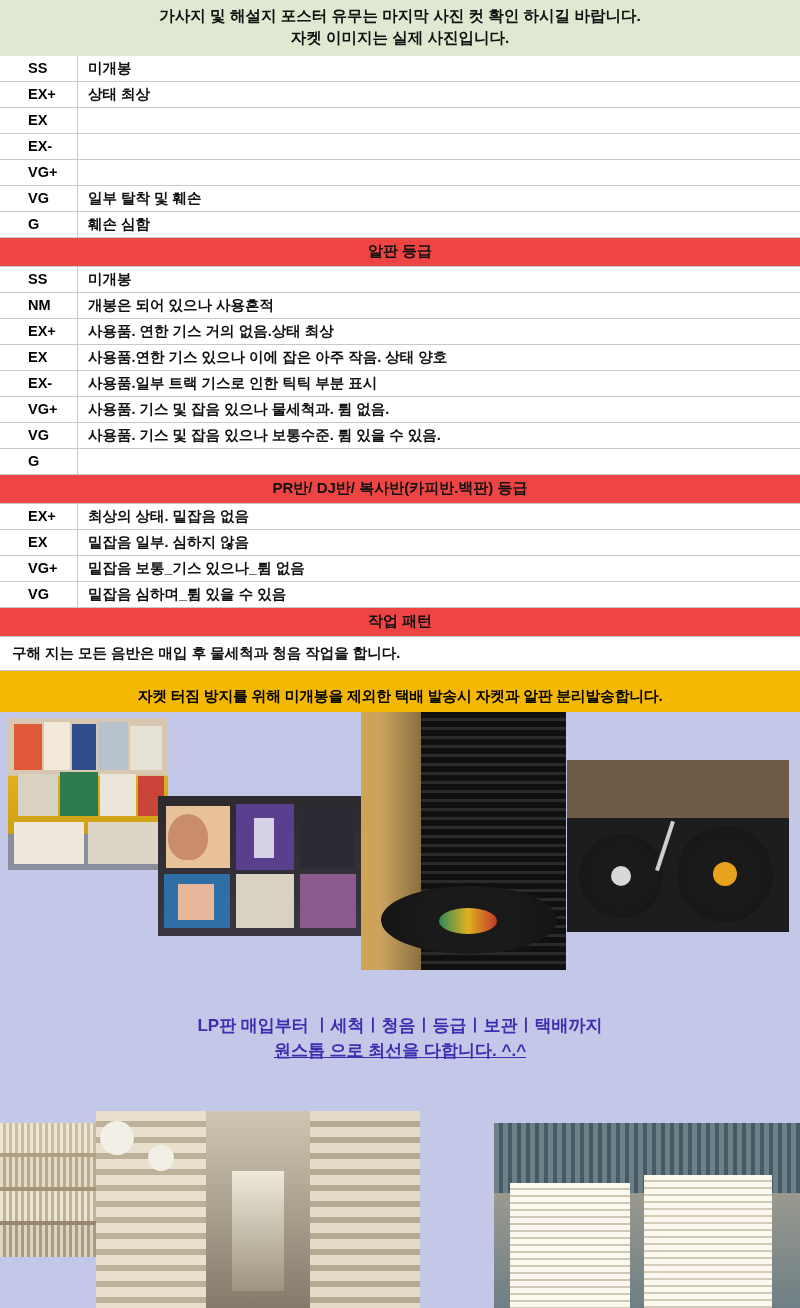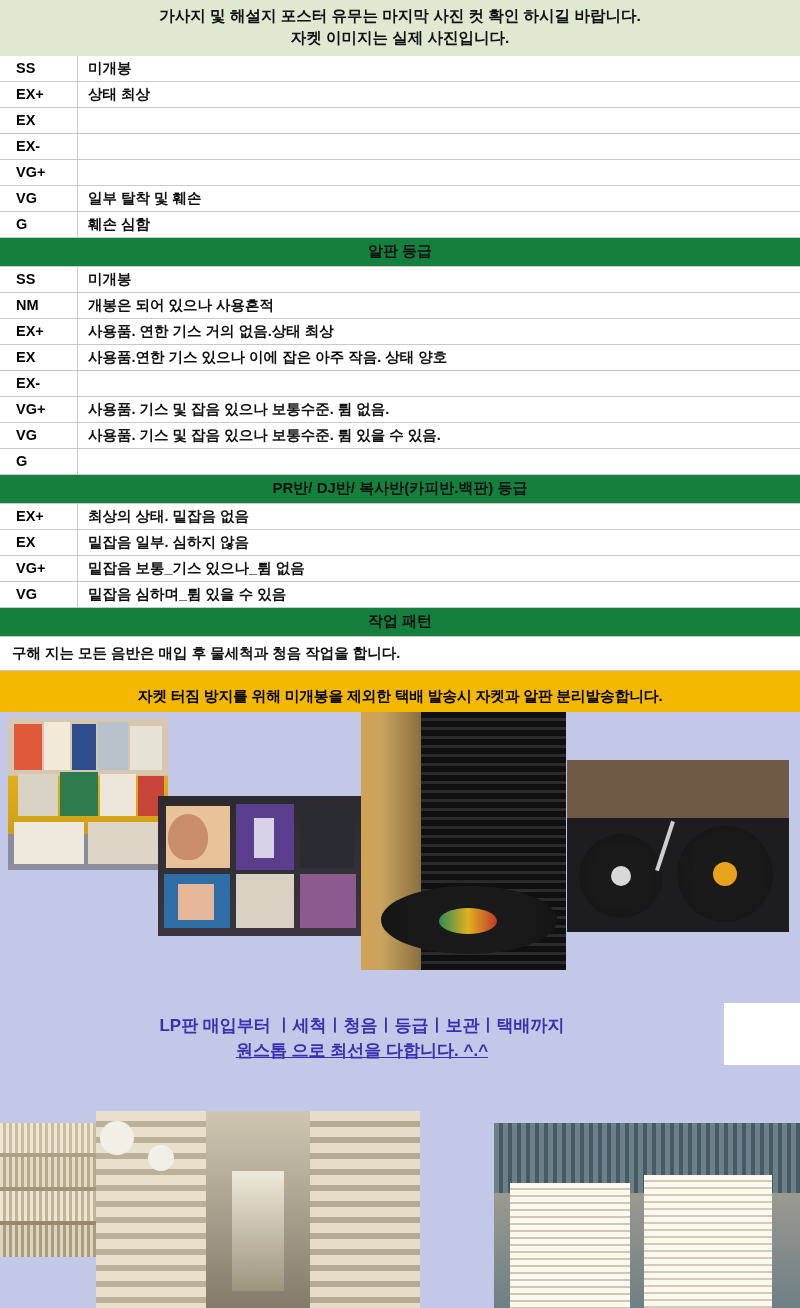--- a/index.html
+++ b/index.html
@@ -41,21 +41,21 @@
     align-items: stretch;
     border-bottom: 1px solid #c9c9c9;
     min-height: 25px;
   }
   .row .code {
     width: 78px;
     flex: 0 0 78px;
     font-size: 14.5px;
     font-weight: bold;
     color: #000;
-    padding: 3px 0 3px 16px;
+    padding: 3px 0 3px 28px;
     box-sizing: border-box;
     border-right: 1px solid #c9c9c9;
     display: flex;
     align-items: center;
   }
   .row .desc {
     flex: 1 1 auto;
     font-size: 14.5px;
     font-weight: bold;
     color: #111;
@@ -67,21 +67,21 @@
     border-bottom: 1px solid #c9c9c9;
     font-size: 14.5px;
     font-weight: bold;
     color: #111;
     padding: 4px 0 4px 12px;
     min-height: 25px;
     display: flex;
     align-items: center;
   }
   .section-title {
-    background: #15803d;
+    background: #ef4444;
     text-align: center;
     font-size: 15px;
     font-weight: bold;
     color: #111;
     padding: 4px 0 5px 0;
     border-bottom: 1px solid #c9c9c9;
   }
   .notice-bar {
     background: #f5b800;
     color: #000;
@@ -102,21 +102,21 @@
   }
   .collage2 {
     position: relative;
     width: 800px;
     height: 308px;
     background: #c3c7e8;
     overflow: hidden;
   }
   .tagline {
     position: relative;
-    width: 724px;
+    width: 800px;
     height: 62px;
     background: #c3c7e8;
     text-align: center;
     color: #3a2fb0;
     font-size: 17px;
     font-weight: bold;
     padding-top: 10px;
     box-sizing: border-box;
     line-height: 1.5;
   }
@@ -222,24 +222,25 @@
     <div class="row">
       <div class="code">EX+</div>
       <div class="desc">사용품. 연한 기스 거의 없음.상태 최상</div>
     </div>
     <div class="row">
       <div class="code">EX</div>
       <div class="desc">사용품.연한 기스 있으나 이에 잡은 아주 작음. 상태 양호</div>
     </div>
     <div class="row">
       <div class="code">EX-</div>
+      <div class="desc">사용품.일부 트랙 기스로 인한 틱틱 부분 표시</div>
     </div>
     <div class="row">
       <div class="code">VG+</div>
-      <div class="desc">사용품. 기스 및 잡음 있으나 보통수준. 튐 없음.</div>
+      <div class="desc">사용품. 기스 및 잡음 있으나 물세척과. 튐 없음.</div>
     </div>
     <div class="row">
       <div class="code">VG</div>
       <div class="desc">사용품. 기스 및 잡음 있으나 보통수준. 튐 있을 수 있음.</div>
     </div>
     <div class="row">
       <div class="code">G</div>
     </div>
 
     <div class="section-title">PR반/ DJ반/ 복사반(카피반.백판) 등급</div>

